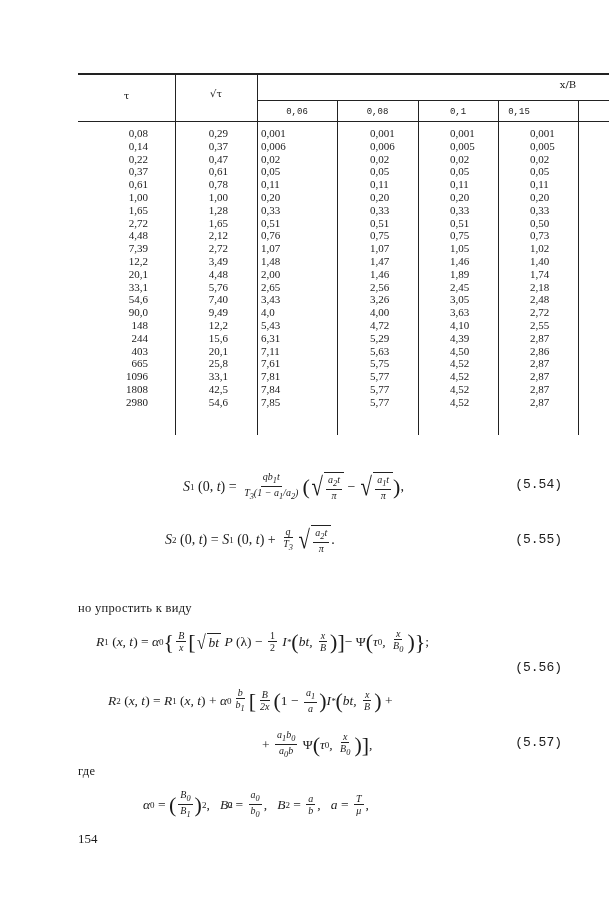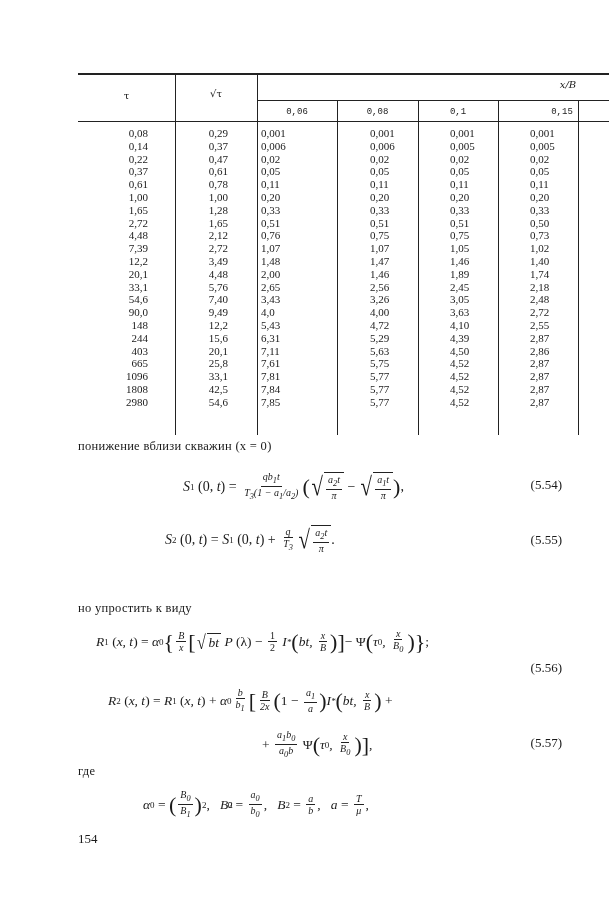--- a/index.html
+++ b/index.html
@@ -15,21 +15,21 @@
   .col { position:absolute; top:54px; font-size:11px; line-height:12.8px;
          font-family:"Liberation Serif", serif; }
   .col div { white-space:nowrap; }
   .col.r { text-align:right; }
   .col.l { text-align:left; }
   
   .para { position:absolute; left:78px; font-size:12.5px; letter-spacing:0.3px;
           font-family:"Liberation Serif", serif; line-height:17px; }
   .eq { position:absolute; font-family:"Liberation Serif", serif; font-size:14px;
         font-style:italic; white-space:nowrap; display:flex; align-items:center; }
-  .eqno { position:absolute; right:47px; font-family:Liberation Serif, serif; font-size:13px; }
+  .eqno { position:absolute; right:47px; font-family:Liberation Mono, monospace; font-size:13px; }
   .frac { display:inline-flex; flex-direction:column; align-items:center; vertical-align:middle;
           font-size:10px; margin:0 2px; }
   .frac .n { border-bottom:1px solid #222; padding:0 2px; line-height:11px; }
   .frac .d { line-height:12px; padding:0 2px; }
   .up { font-style:normal; }
   .sqrt { display:inline-flex; align-items:center; }
   .sqrt .rad { font-size:26px; font-style:normal; line-height:20px; transform:scaleX(0.8); }
   .sqrt .body { border-top:1px solid #222; padding:1px 2px 0; }
   .big { font-size:22px; font-style:normal; line-height:20px; }
   .pagenum { position:absolute; left:78px; top:831px; font-size:13px; font-family:"Liberation Serif", serif; }
@@ -46,25 +46,25 @@
 
     <div class="vline" style="left:97px;top:2px;height:360px;"></div>
     <div class="vline" style="left:179px;top:2px;height:360px;"></div>
     <div class="vline" style="left:259px;top:28px;height:334px;"></div>
     <div class="vline" style="left:340px;top:28px;height:334px;"></div>
     <div class="vline" style="left:420px;top:28px;height:334px;"></div>
     <div class="vline" style="left:500px;top:28px;height:334px;"></div>
 
     <div class="hdr" style="left:0;width:97px;top:17px;">τ</div>
     <div class="hdr" style="left:97px;width:82px;top:15px;">√τ</div>
-    <div class="hdr" style="left:460px;width:60px;top:6px;font-style:italic;">x/B</div>
+    <div class="hdr" style="left:460px;width:60px;top:6px;">x/B</div>
     <div class="hdr hdr-small" style="left:179px;width:80px;top:34px;">0,06</div>
     <div class="hdr hdr-small" style="left:259px;width:81px;top:34px;">0,08</div>
     <div class="hdr hdr-small" style="left:340px;width:80px;top:34px;">0,1</div>
-    <div class="hdr hdr-small" style="left:444px;width:80px;top:34px;">0,15</div>
+    <div class="hdr hdr-small" style="left:401px;width:80px;top:34px;">0,15</div>
 
     <div class="col r" id="c-tau" style="left:0;width:70px;">
         <div>0,08</div>
         <div>0,14</div>
         <div>0,22</div>
         <div>0,37</div>
         <div>0,61</div>
         <div>1,00</div>
         <div>1,65</div>
         <div>2,72</div>
@@ -198,21 +198,20 @@
         <div>2,55</div>
         <div>2,87</div>
         <div>2,86</div>
         <div>2,87</div>
         <div>2,87</div>
         <div>2,87</div>
         <div>2,87</div>
       </div>
   </div>
 
-  <div class="para" style="top:438px;">понижение вблизи скважин (x = 0)</div>
 
   <div class="eq" style="left:183px;top:462px;height:50px;">
     S<sub style="font-size:9px;font-style:normal">1</sub>&nbsp;<span class="up">(0,&nbsp;</span>t<span class="up">)&nbsp;=&nbsp;</span>
     <span class="frac">
         <span class="n"><i>qb</i><sub>1</sub><i>t</i></span>
         <span class="d"><i>T</i><sub>3</sub>(1 − <i>a</i><sub>1</sub>/<i>a</i><sub>2</sub>)</span>
       </span>
     <span class="big">(</span>
     <span class="sqrt">
         <span class="rad">√</span>

